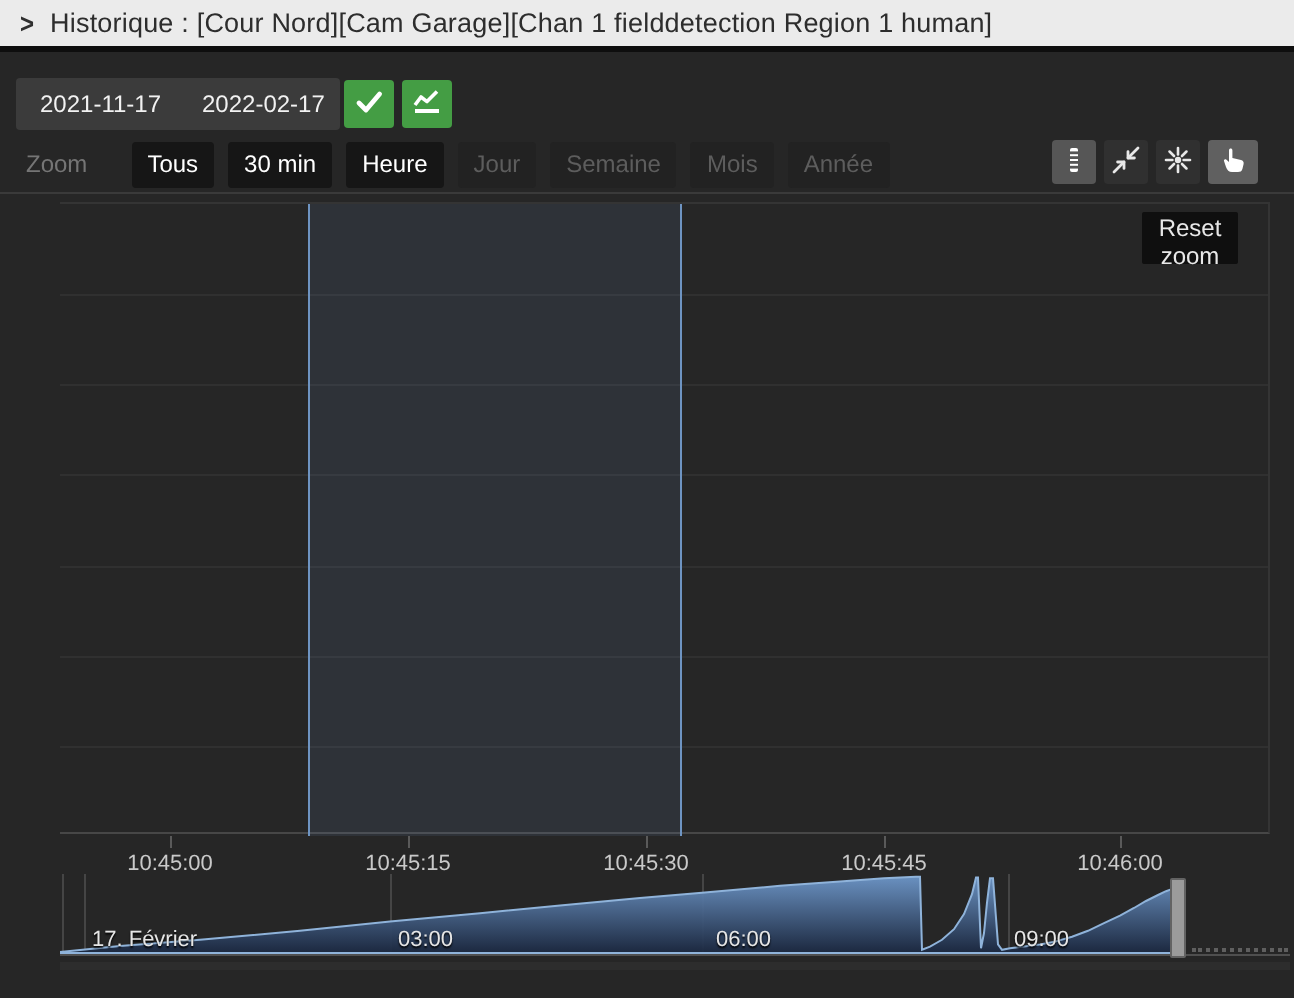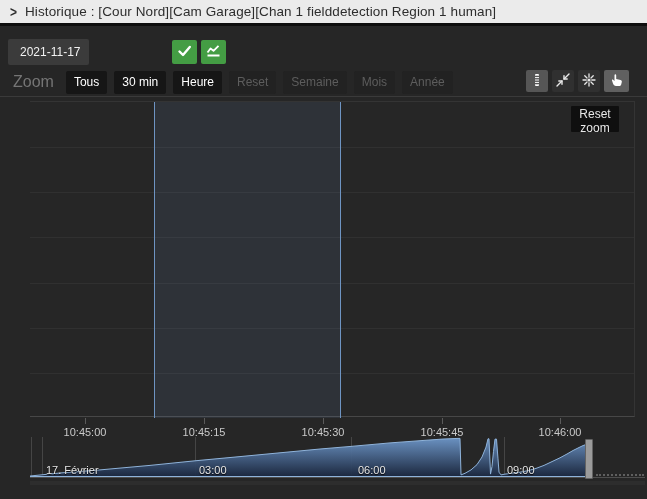--- a/index.html
+++ b/index.html
@@ -17,21 +17,21 @@
   .date-group{position:absolute;left:8px;top:39px;height:26px;background:#3b3b3b;
               display:flex;align-items:center;border-radius:2px;}
   .date-input{width:81px;height:30px;background:transparent;border:none;outline:none;
               color:#f2f2f2;font-size:12px;padding:0 0 0 12px;font-family:inherit;}
   .btn-green{position:absolute;top:40px;width:25px;height:24px;background:#449d44;border:none;
              border-radius:2px;display:flex;align-items:center;justify-content:center;cursor:pointer;padding:0;}
   .btn-check{left:172px;} .btn-graph{left:201px;}
 
   
   .zoom-bar{position:absolute;left:13px;top:70px;height:24px;display:flex;align-items:center;}
-  .zoom-label{color:#757575;font-size:16px;margin-right:12px;}
+  .zoom-label{color:#757575;font-size:12px;margin-right:22px;}
   .zbtn{font-size:12px;border:none;border-radius:2px;height:23px;padding:0 8px;margin-right:7px;
         cursor:pointer;font-family:inherit;}
   .zbtn.active{background:#161616;color:#ffffff;}
   .zbtn.disabled{background:#222222;color:#5d5d5d;cursor:default;}
 
   .tools{position:absolute;top:70px;left:526px;display:flex;}
   .tbtn{width:22px;height:22px;border:none;border-radius:2px;margin-right:4px;cursor:pointer;
         display:flex;align-items:center;justify-content:center;padding:0;}
   .tbtn.on{background:#565656;} .tbtn.off{background:#303030;}
   .tbtn:last-child{margin-right:0;width:25px;background:#606060;}
@@ -66,20 +66,21 @@
 
 <div id="page">
 
   <div class="header">
     <span class="chev">&gt;</span>
     <span class="title">Historique : [Cour Nord][Cam Garage][Chan 1 fielddetection Region 1 human]</span>
   </div>
 
   <div class="date-group">
     <input class="date-input" readonly="" value="2021-11-17" style="">
+    <input class="date-input" readonly="" value="2022-02-17" style="">
   </div>
   <button class="btn-green btn-check">
     <span>
       <svg width="15" height="14" viewBox="0 0 15 14">
           <path d="M2.5 7.5 L6 11 L12.8 3" stroke="#fff" stroke-width="2.4" fill="none" stroke-linecap="round" stroke-linejoin="round"></path>
         </svg>
     </span>
   </button>
   <button class="btn-green btn-graph">
     <span>
@@ -88,21 +89,21 @@
           <path d="M1.5 8.5 L4.5 4.5 L7.5 6.8 L12.5 1.8" stroke="#fff" stroke-width="1.8" fill="none" stroke-linejoin="round"></path>
         </svg>
     </span>
   </button>
 
   <div class="zoom-bar">
     <span class="zoom-label">Zoom</span>
     <button class="zbtn active">Tous</button>
     <button class="zbtn active">30 min</button>
     <button class="zbtn active">Heure</button>
-    <button class="zbtn disabled">Reset</button>
+    <button class="zbtn disabled">Jour</button>
     <button class="zbtn disabled">Semaine</button>
     <button class="zbtn disabled">Mois</button>
     <button class="zbtn disabled">Année</button>
   </div>
 
   <div class="tools">
     <button class="tbtn on">
       <span>
         <svg width="14" height="14" viewBox="0 0 14 14">
           <rect x="5" y="1" width="4" height="12" rx="1" fill="#fff"></rect>

